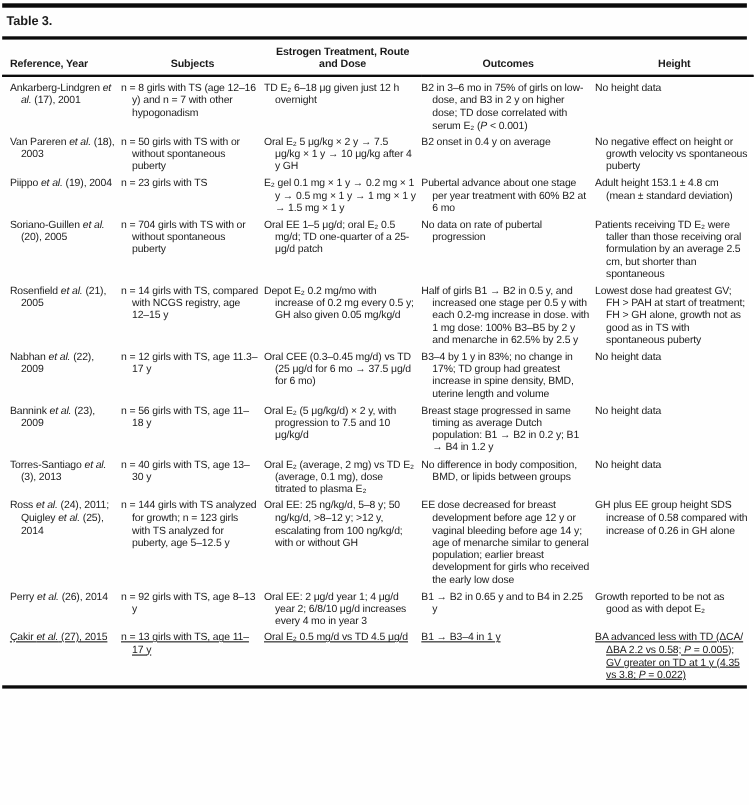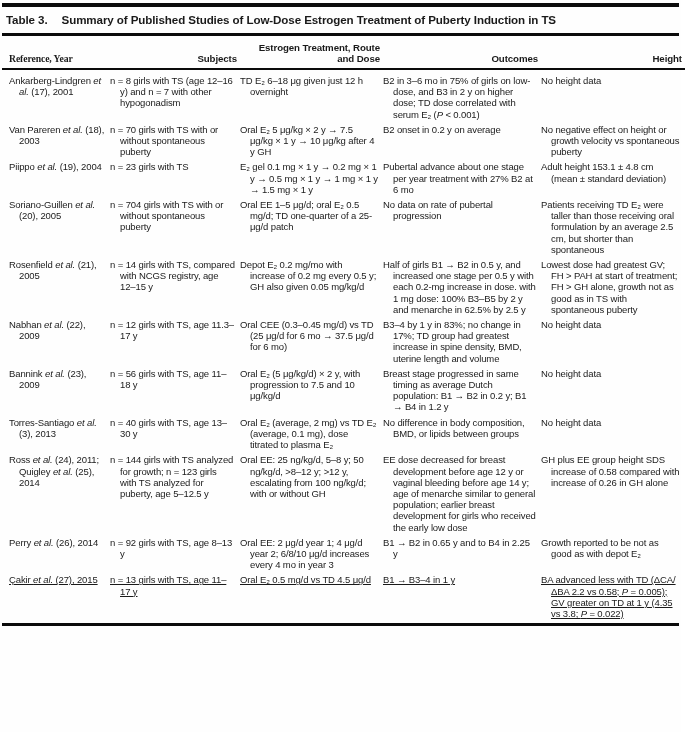--- a/index.html
+++ b/index.html
@@ -40,27 +40,27 @@
   col.c1 { width: 108px; }
   col.c2 { width: 130px; }
   col.c3 { width: 143px; }
   col.c4 { width: 158px; }
   col.c5 { width: 144px; }
 
   th {
     font-size: 9.7px;
     font-weight: 700;
     vertical-align: bottom;
-    text-align: right;
+    text-align: center;
     line-height: 10.5px;
     letter-spacing: -0.1px;
     padding: 7px 3px 4px 3px;
     border-bottom: 2px solid #0b0b0b;
   }
-  th.col-ref { text-align: left; padding-left: 7px; font-family: Liberation Serif, serif; }
+  th.col-ref { text-align: left; padding-left: 7px; }
 
   td {
     vertical-align: top;
     font-size: 9.5px;
     line-height: 11.2px;
     letter-spacing: -0.12px;
     padding: 3px 5px 1px 10px;
     text-indent: -10px;
     word-wrap: break-word;
   }
@@ -71,21 +71,20 @@
 </style>
 </head>
 <body>
 
 <div class="page">
 
   <div class="rule rule-top"></div>
 
   <div class="title-row">
     <span class="t-label">Table 3.</span>
-    <span class="t-text">Summary of Published Studies of Low-Dose Estrogen Treatment of Puberty Induction in TS</span>
   </div>
 
   <div class="rule rule-mid"></div>
 
   <table class="studies">
     <colgroup>
       <col class="c1">
         <col class="c2">
         <col class="c3">
         <col class="c4">
@@ -104,31 +103,31 @@
   <tr>
     <td class="cell-ref">Ankarberg-Lindgren <i>et al.</i> (17), 2001</td>
     <td class="cell-subjects">n = 8 girls with TS (age 12–16 y) and n = 7 with other hypogonadism</td>
     <td class="cell-treatment">TD E₂ 6–18 μg given just 12 h overnight</td>
     <td class="cell-outcomes">B2 in 3–6 mo in 75% of girls on low-dose, and B3 in 2 y on higher dose; TD dose correlated with serum E₂ (<i>P</i> &lt; 0.001)</td>
     <td class="cell-height">No height data</td>
   </tr>
 
   <tr>
     <td class="cell-ref">Van Pareren <i>et al.</i> (18), 2003</td>
-    <td class="cell-subjects">n = 70 girls with TS with or without spontaneous puberty</td>
+    <td class="cell-subjects">n = 50 girls with TS with or without spontaneous puberty</td>
     <td class="cell-treatment">Oral E₂ 5 μg/kg × 2 y → 7.5 μg/kg × 1 y → 10 μg/kg after 4 y GH</td>
-    <td class="cell-outcomes">B2 onset in 0.2 y on average</td>
+    <td class="cell-outcomes">B2 onset in 0.4 y on average</td>
     <td class="cell-height">No negative effect on height or growth velocity vs spontaneous puberty</td>
   </tr>
 
   <tr>
     <td class="cell-ref">Piippo <i>et al.</i> (19), 2004</td>
     <td class="cell-subjects">n = 23 girls with TS</td>
     <td class="cell-treatment">E₂ gel 0.1 mg × 1 y → 0.2 mg × 1 y → 0.5 mg × 1 y → 1 mg × 1 y → 1.5 mg × 1 y</td>
-    <td class="cell-outcomes">Pubertal advance about one stage per year treatment with 27% B2 at 6 mo</td>
+    <td class="cell-outcomes">Pubertal advance about one stage per year treatment with 60% B2 at 6 mo</td>
     <td class="cell-height">Adult height 153.1 ± 4.8 cm (mean ± standard deviation)</td>
   </tr>
 
   <tr>
     <td class="cell-ref">Soriano-Guillen <i>et al.</i> (20), 2005</td>
     <td class="cell-subjects">n = 704 girls with TS with or without spontaneous puberty</td>
     <td class="cell-treatment">Oral EE 1–5 μg/d; oral E₂ 0.5 mg/d; TD one-quarter of a 25-μg/d patch</td>
     <td class="cell-outcomes">No data on rate of pubertal progression</td>
     <td class="cell-height">Patients receiving TD E₂ were taller than those receiving oral formulation by an average 2.5 cm, but shorter than spontaneous</td>
   </tr>

